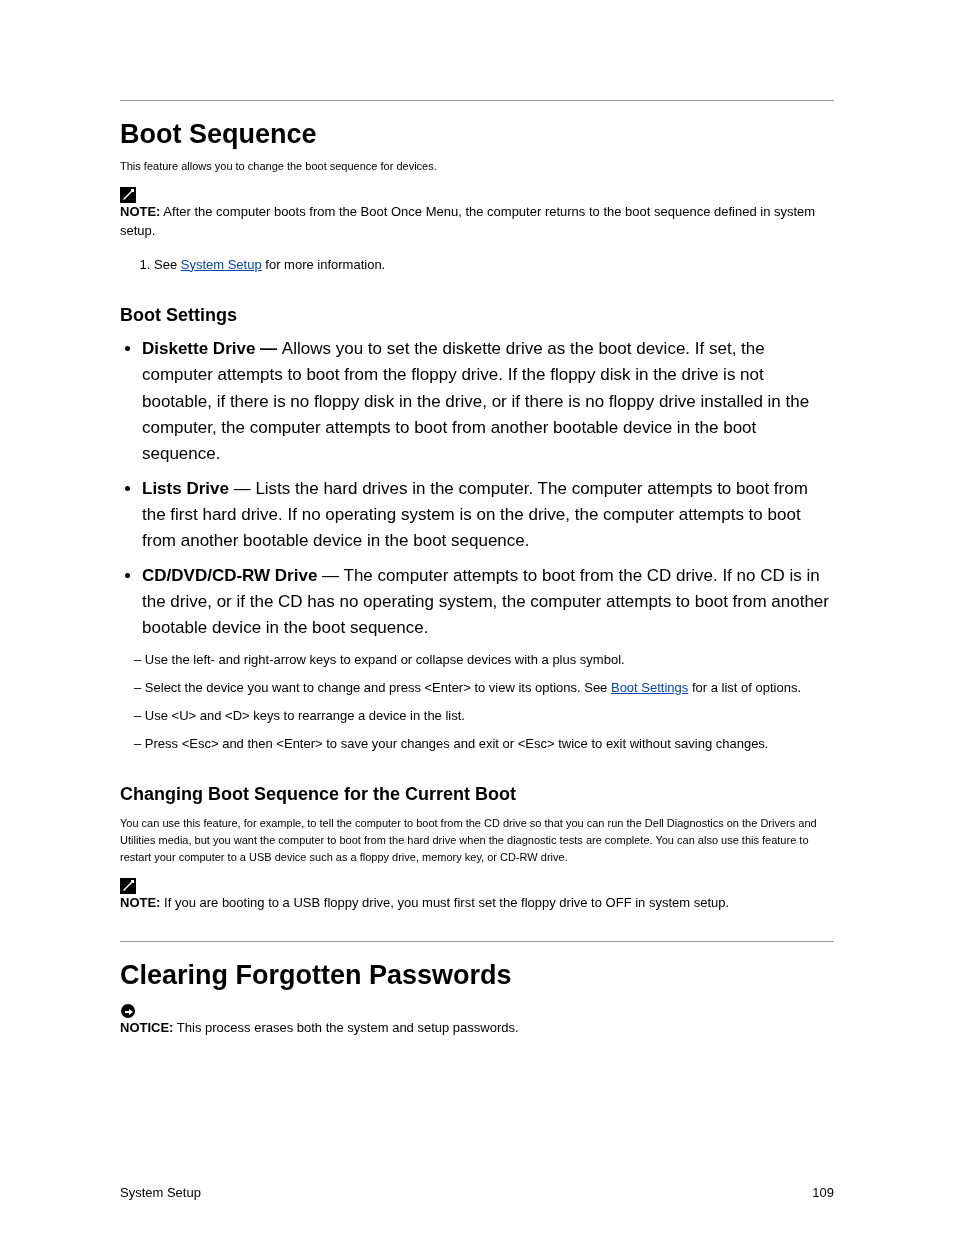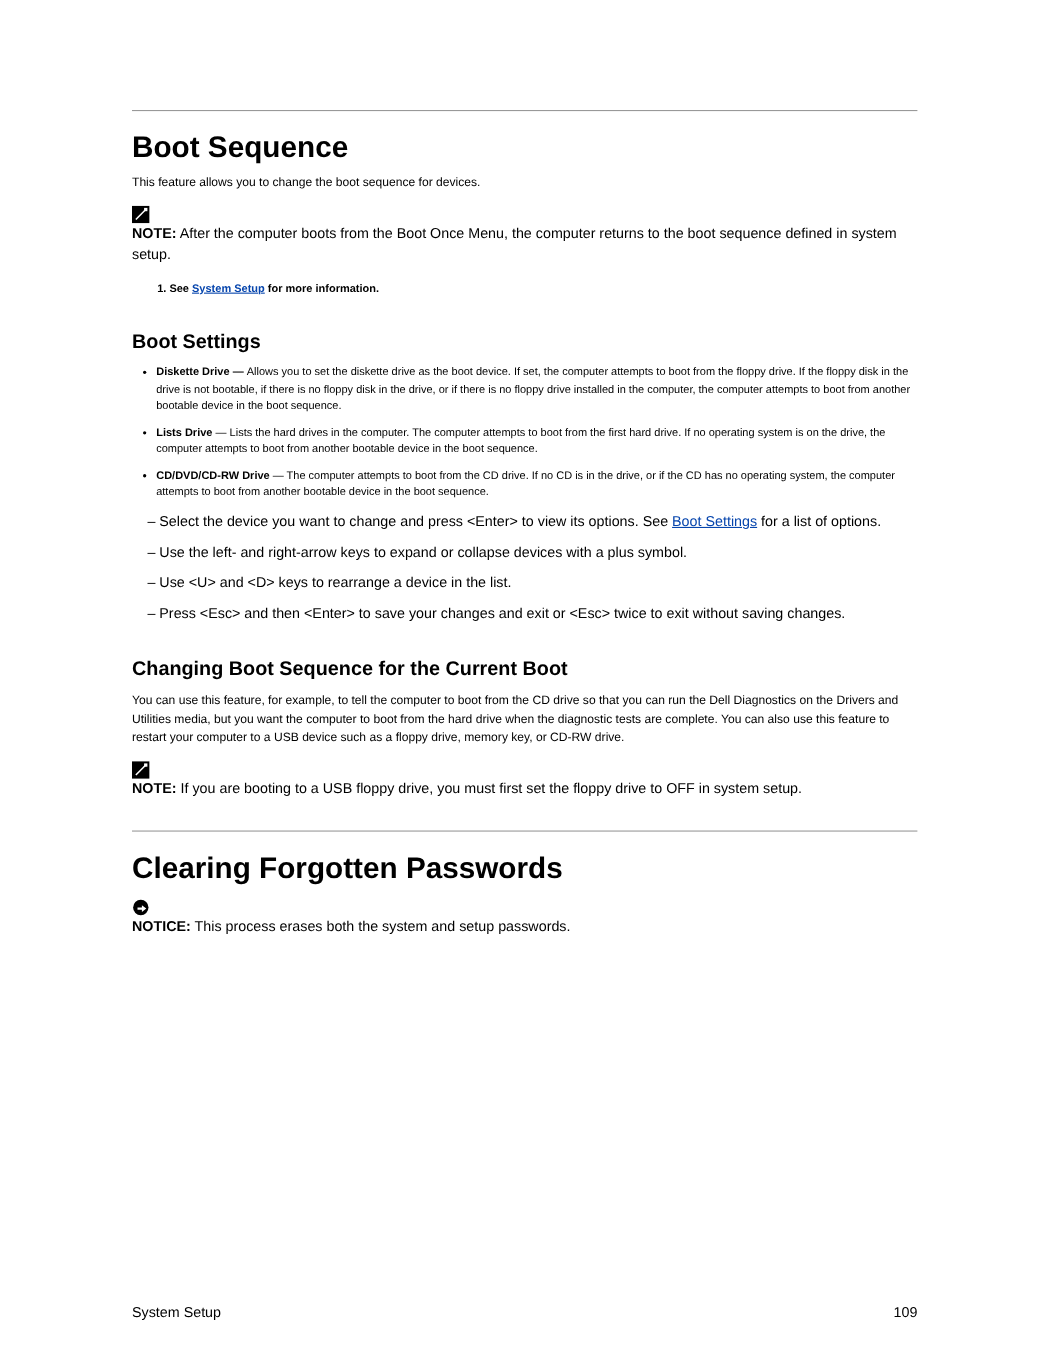--- a/index.html
+++ b/index.html
@@ -52,32 +52,31 @@
   .link {
     color: #0645AD;
     text-decoration: underline;
   }
   ol.steps {
     list-style: decimal;
     padding-left: 34px;
     margin: 6px 0;
   }
   ol.steps > li {
-    font-size: 10px;
+    font-size: 13px;
     line-height: 1.55;
     margin: 14px 0;
-    font-weight: bold;
   }
   ul.bullets {
     list-style: disc;
     padding-left: 22px;
     margin: 6px 0;
   }
   ul.bullets > li {
-    font-size: 10px;
+    font-size: 17px;
     line-height: 1.55;
     margin: 8px 0;
   }
   ul.dashes {
     list-style: none;
     padding-left: 14px;
     margin: 6px 0;
   }
   ul.dashes > li {
     font-size: 13px;
@@ -144,22 +143,22 @@
   </li>
   <li>
     <span class="label-strong">Lists Drive</span><span> — Lists the hard drives in the computer. The computer attempts to boot from the first hard drive. If no operating system is on the drive, the computer attempts to boot from another bootable device in the boot sequence.</span>
   </li>
   <li>
     <span class="label-strong">CD/DVD/CD-RW Drive</span><span> — The computer attempts to boot from the CD drive. If no CD is in the drive, or if the CD has no operating system, the computer attempts to boot from another bootable device in the boot sequence.</span>
   </li>
 </ul>
 
 <ul class="dashes">
+  <li>Use the left- and right-arrow keys to expand or collapse devices with a plus symbol.</li>
   <li><span>Select the device you want to change and press &lt;Enter&gt; to view its options. See </span><a class="link" href="#">Boot Settings</a><span> for a list of options.</span></li>
-  <li>Use the left- and right-arrow keys to expand or collapse devices with a plus symbol.</li>
   <li>Use &lt;U&gt; and &lt;D&gt; keys to rearrange a device in the list.</li>
   <li>Press &lt;Esc&gt; and then &lt;Enter&gt; to save your changes and exit or &lt;Esc&gt; twice to exit without saving changes.</li>
 </ul>
 
 <h2 class="sub-title">Changing Boot Sequence for the Current Boot</h2>
 
 <div class="body-text">You can use this feature, for example, to tell the computer to boot from the CD drive so that you can run the Dell Diagnostics on the Drivers and Utilities media, but you want the computer to boot from the hard drive when the diagnostic tests are complete. You can also use this feature to restart your computer to a USB device such as a floppy drive, memory key, or CD-RW drive.</div>
 
 <div class="callout">
   <span class="icon note-icon">

